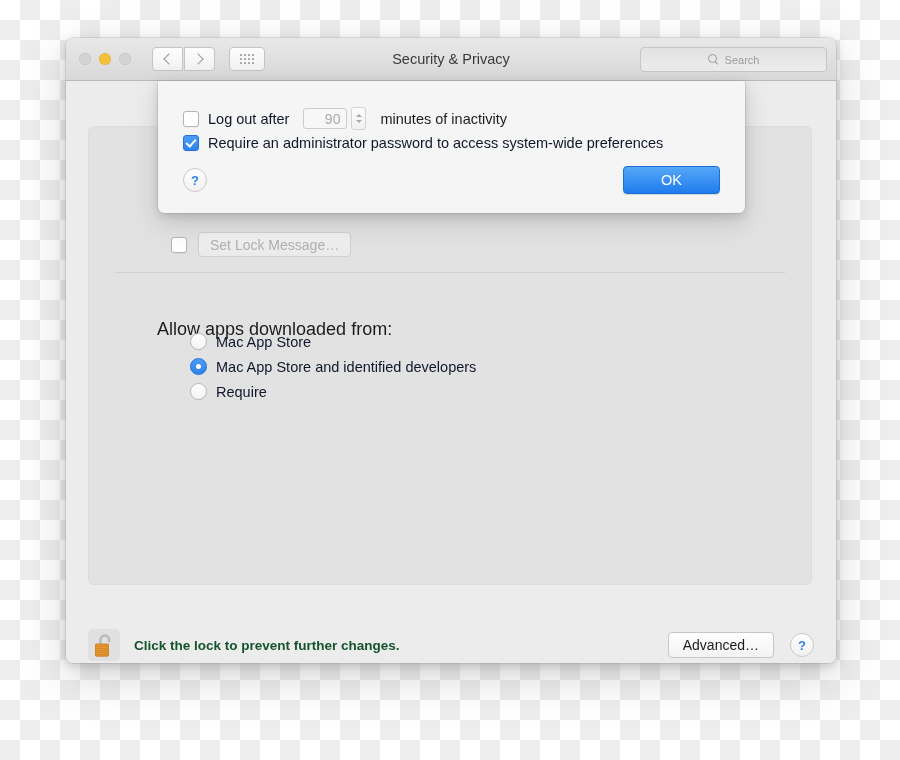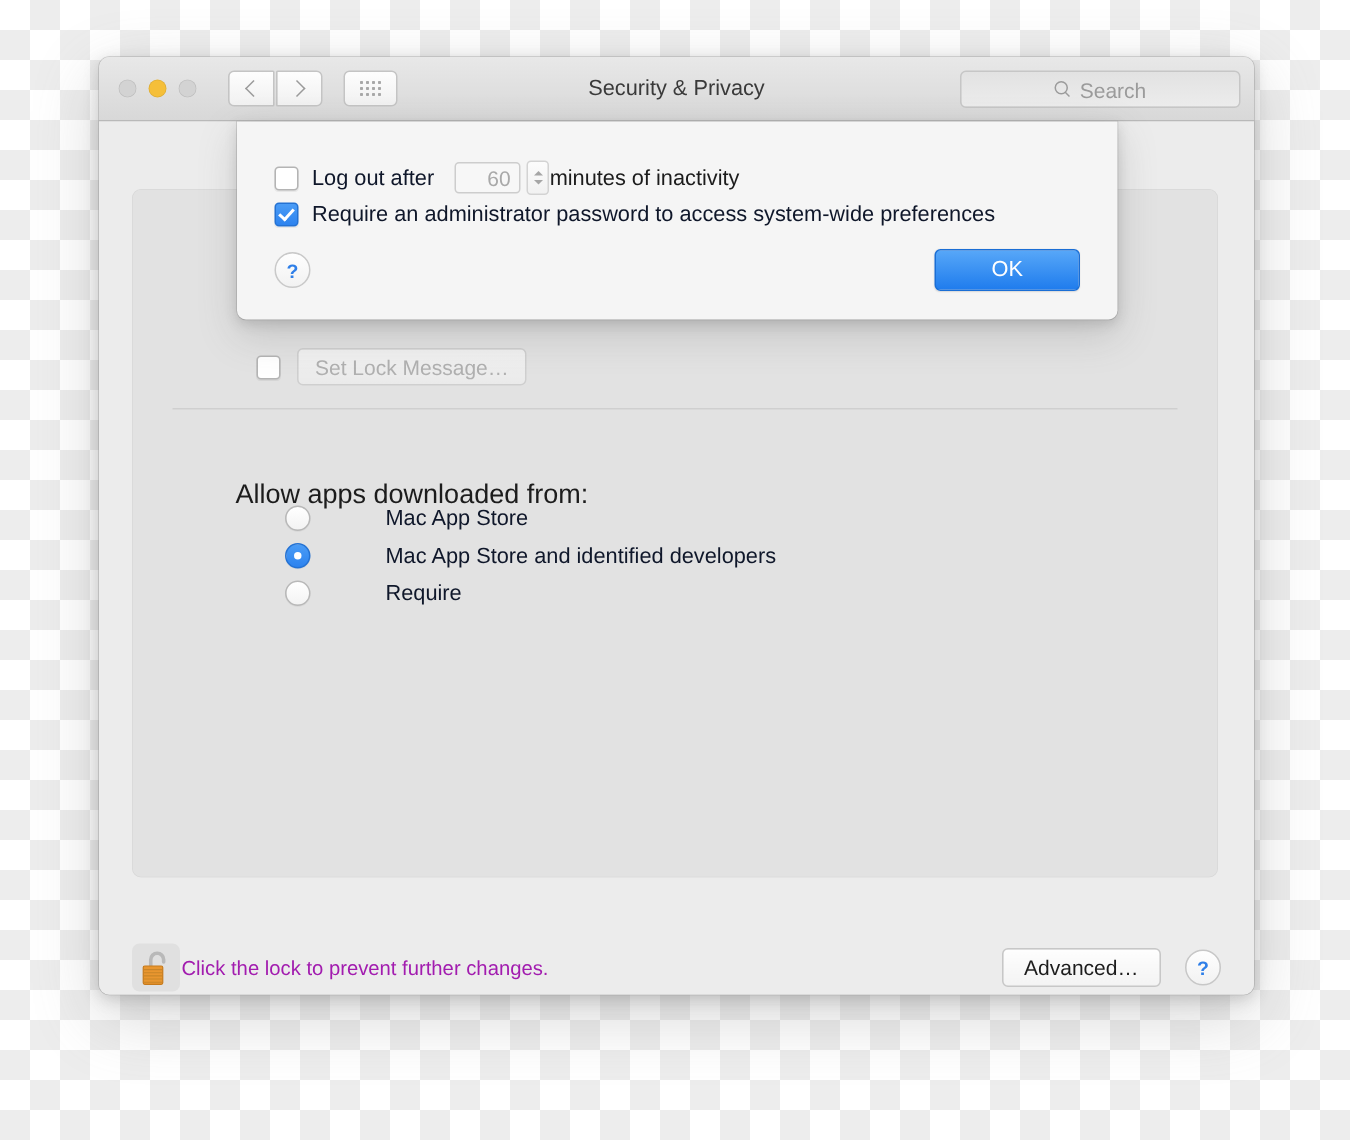--- a/index.html
+++ b/index.html
@@ -135,21 +135,21 @@
   }
   .searchfield .sicon::after {
     content: "";
     position: absolute;
     left: 7px; top: 7px;
     width: 4px; height: 1.4px;
     background: #9b9b9b;
     transform: rotate(45deg);
     transform-origin: left center;
   }
-  .searchfield .sph { font-size: 14px; color: #9b9b9b; }
+  .searchfield .sph { font-size: 11px; color: #9b9b9b; }
 
   
   .winbody {
     position: relative;
     height: 583px;
     background: #ececec;
   }
   .panel {
     position: absolute;
     left: 22px;
@@ -219,23 +219,22 @@
     font-size: 18px;
     color: #1c1c1c;
     margin-top: 16px;
   }
   .radios {
     position: absolute;
     left: 124px; top: 248px;
   }
   .radio-row {
     display: flex;
-    align-items: flex-end;
+    align-items: center;
     height: 25px;
-    gap: 41px;
   }
   .rb {
     width: 15px; height: 15px;
     border-radius: 50%;
     background: linear-gradient(to bottom, #ffffff, #f3f3f3);
     border: 1px solid #b8b8b8;
     box-shadow: 0 0.5px 0.5px rgba(0,0,0,0.06);
     flex: none;
   }
   .rb.sel {
@@ -262,23 +261,24 @@
     align-items: center;
   }
   .lockwrap {
     margin-left: 22px;
     width: 32px; height: 32px;
     border-radius: 5px;
     background: #e0e0e0;
     display: flex; align-items: center; justify-content: center;
   }
   .lockmsg {
-    margin-left: 1px;
+    margin-left: 14px;
     font-size: 13.5px;
-    color: #a21caf;
+    color: #14532d;
+    font-weight: bold;
   }
   .btn-advanced {
     position: absolute;
     right: 62px;
     height: 24px;
     padding: 0 14px;
     border-radius: 4px;
     background: linear-gradient(to bottom, #fefefe, #f3f3f3);
     border: 1px solid #c7c7c7;
     font-size: 14px;
@@ -339,21 +339,21 @@
     gap: 3px;
   }
   .stepper .ar {
     width: 0; height: 0;
     border-left: 3px solid transparent;
     border-right: 3px solid transparent;
   }
   .stepper .up   { border-bottom: 3.5px solid #a6a6a6; }
   .stepper .down { border-top: 3.5px solid #a6a6a6; }
 
-  .sheet-lbl-after { font-size: 14.5px; color: #1c1c1c; white-space: nowrap; }
+  .sheet-lbl-after { font-size: 14.5px; color: #1c1c1c; margin-left: 14px; white-space: nowrap; }
 
   .sheet-help {
     position: absolute;
     left: 25px; bottom: 21px;
     width: 22px; height: 22px;
     border-radius: 50%;
     background: linear-gradient(to bottom, #fefefe, #f2f2f2);
     border: 1px solid #c9c9c9;
     display: flex; align-items: center; justify-content: center;
     font-size: 13px;
@@ -467,21 +467,21 @@
       <div class="lockmsg">Click the lock to prevent further changes.</div>
       <div class="btn-advanced">Advanced…</div>
       <div class="helpbtn">?</div>
     </div>
 
     <div class="sheet">
 
       <div class="sheet-row1">
         <span class="cb"></span>
         <span class="lbl">Log out after</span>
-        <span class="numfield">60</span>
+        <span class="numfield">90</span>
         <span class="stepper">
           <i class="ar up"></i>
           <i class="ar down"></i>
         </span>
         <span class="sheet-lbl-after">minutes of inactivity</span>
       </div>
 
       <div class="sheet-row2">
         <span class="cb checked"></span>
         <span class="lbl">Require an administrator password to access system-wide preferences</span>

